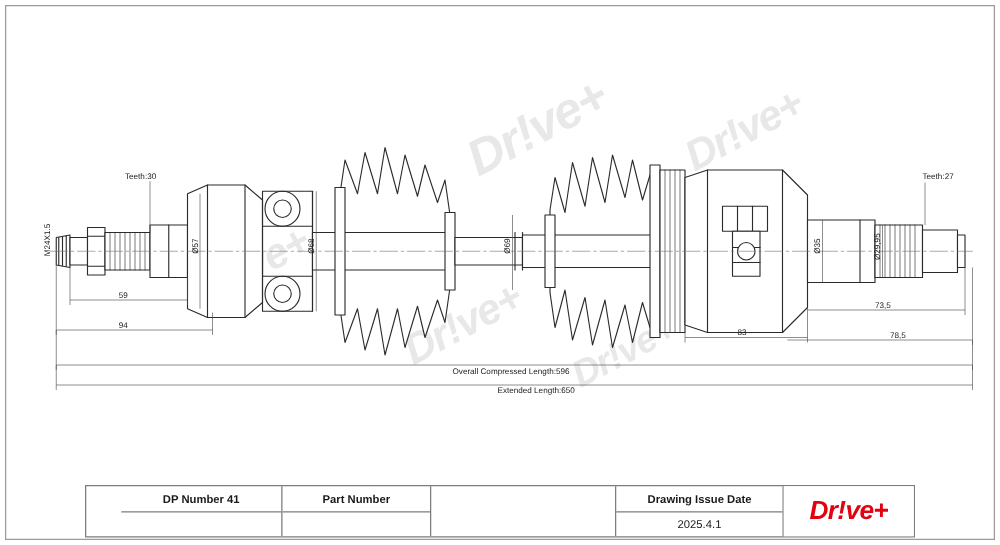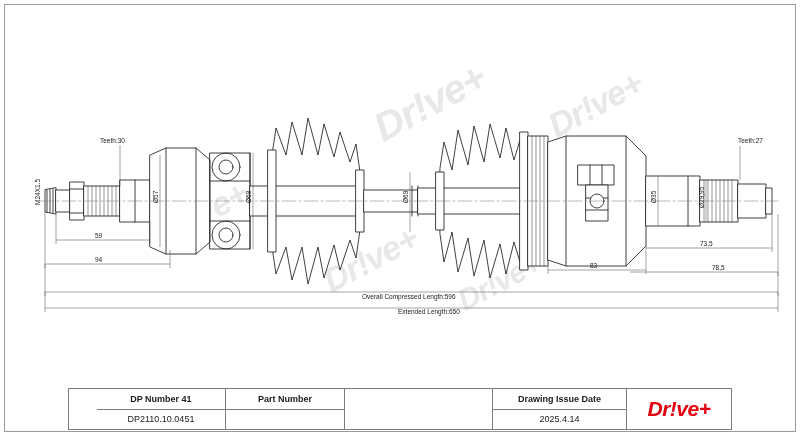--- a/index.html
+++ b/index.html
@@ -287,30 +287,29 @@
       <text x="712" y="270">78,5</text>
 
       <text x="362" y="299">Overall  Compressed  Length:596</text>
       <text x="398" y="314">Extended  Length:650</text>
     </g>
   </svg>
 
   <div id="titleblock">
     <div class="tb-col c1">
       <div class="tb-head">DP Number 41</div>
-      <div class="tb-val">DP2110.10.0451</div>
     </div>
     <div class="tb-col c2">
       <div class="tb-head">Part Number</div>
     </div>
     <div class="tb-col c3">
     </div>
     <div class="tb-col c4">
       <div class="tb-head">Drawing Issue Date</div>
-      <div class="tb-val">2025.4.14</div>
+      <div class="tb-val">2025.4.1</div>
     </div>
     <div class="tb-col c5">
       <div class="logo-cell">
         <span class="logo-text">Dr!ve+</span>
       </div>
     </div>
   </div>
 
 </div>
 

